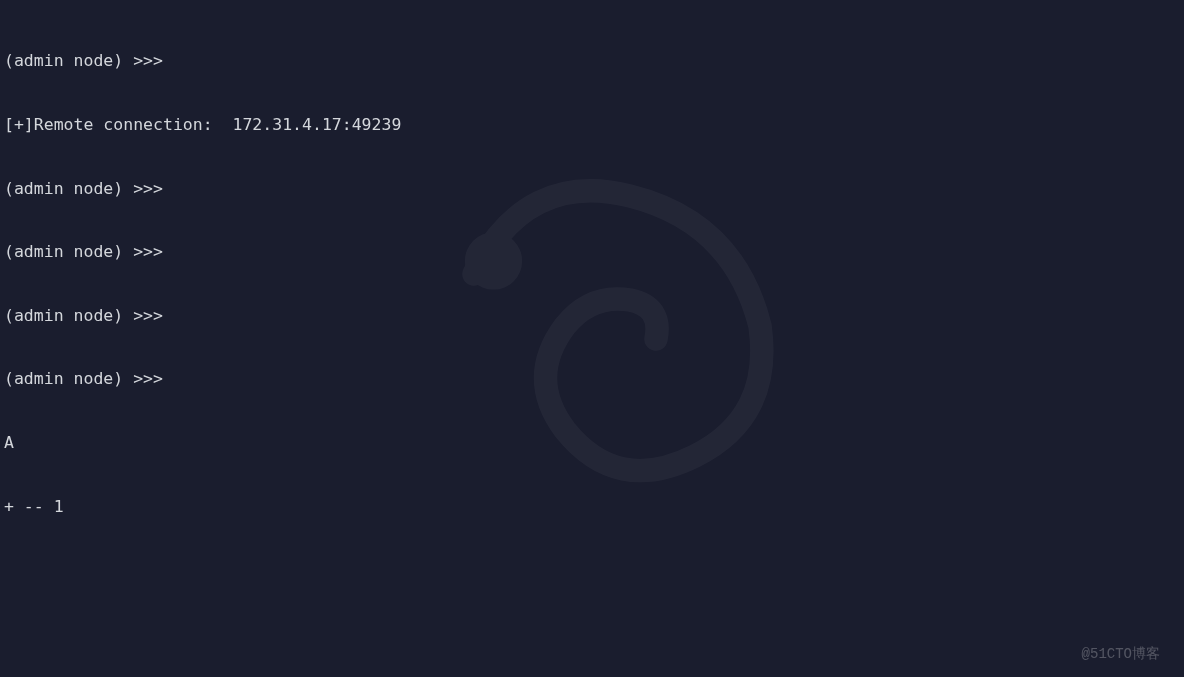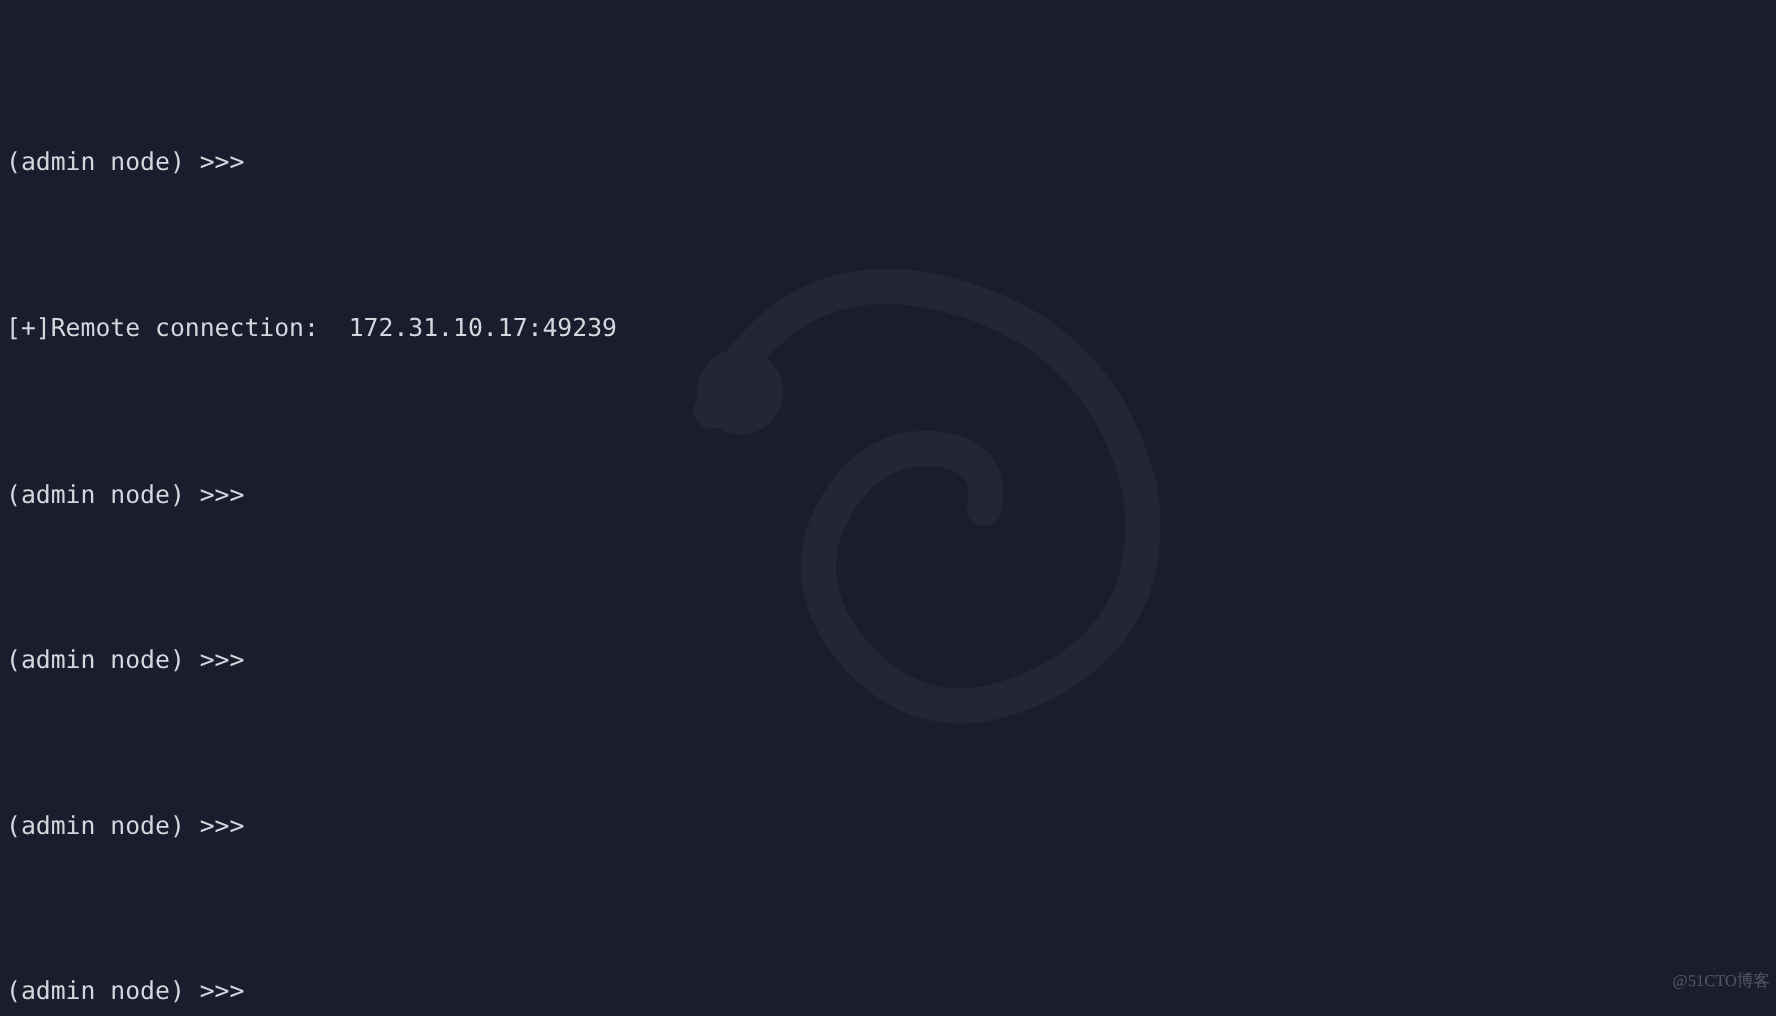--- a/index.html
+++ b/index.html
@@ -17,29 +17,28 @@
       line-height: 21.2px;
       padding: 8px 4px 4px 4px;
       overflow: hidden;
       position: relative;
     }
     .terminal {
       white-space: pre;
     }
     .line {
       display: block;
-      margin-top: 47px;
     }
     .watermark {
       position: absolute;
-      right: 4px;
+      right: 24px;
       bottom: 12px;
       color: rgba(255,255,255,0.25);
-      font-size: 11px;
-      font-family: Liberation Serif, serif;
+      font-size: 14px;
+      font-family: Liberation Mono, monospace;
     }
     .bg-dragon {
       position: absolute;
       top: 40px;
       left: 280px;
       width: 700px;
       height: 520px;
       opacity: 0.04;
       pointer-events: none;
     }
@@ -47,21 +46,21 @@
 </head>
 <body>
 
 <svg class="bg-dragon" viewBox="0 0 400 400">
   <path d="M 80 180 Q 120 100 200 120 Q 280 140 300 220 Q 310 290 250 320 Q 190 350 150 300 Q 120 260 150 220 Q 170 195 200 200 Q 225 205 220 230" fill="none" stroke="#fff" stroke-width="18" stroke-linecap="round"></path>
   <circle cx="95" cy="170" r="22" fill="#fff"></circle>
 </svg>
 
 <div class="terminal">
   <span class="line">(admin node) &gt;&gt;&gt;</span>
-  <span class="line">[+]Remote connection:  172.31.10.17:49239</span>
+  <span class="line">[+]Remote connection:  172.31.4.17:49239</span>
   <span class="line">(admin node) &gt;&gt;&gt;</span>
   <span class="line">(admin node) &gt;&gt;&gt;</span>
   <span class="line">(admin node) &gt;&gt;&gt;</span>
   <span class="line">(admin node) &gt;&gt;&gt;</span>
   <span class="line">A</span>
   <span class="line">+ -- 1</span>
   
   
   
   

